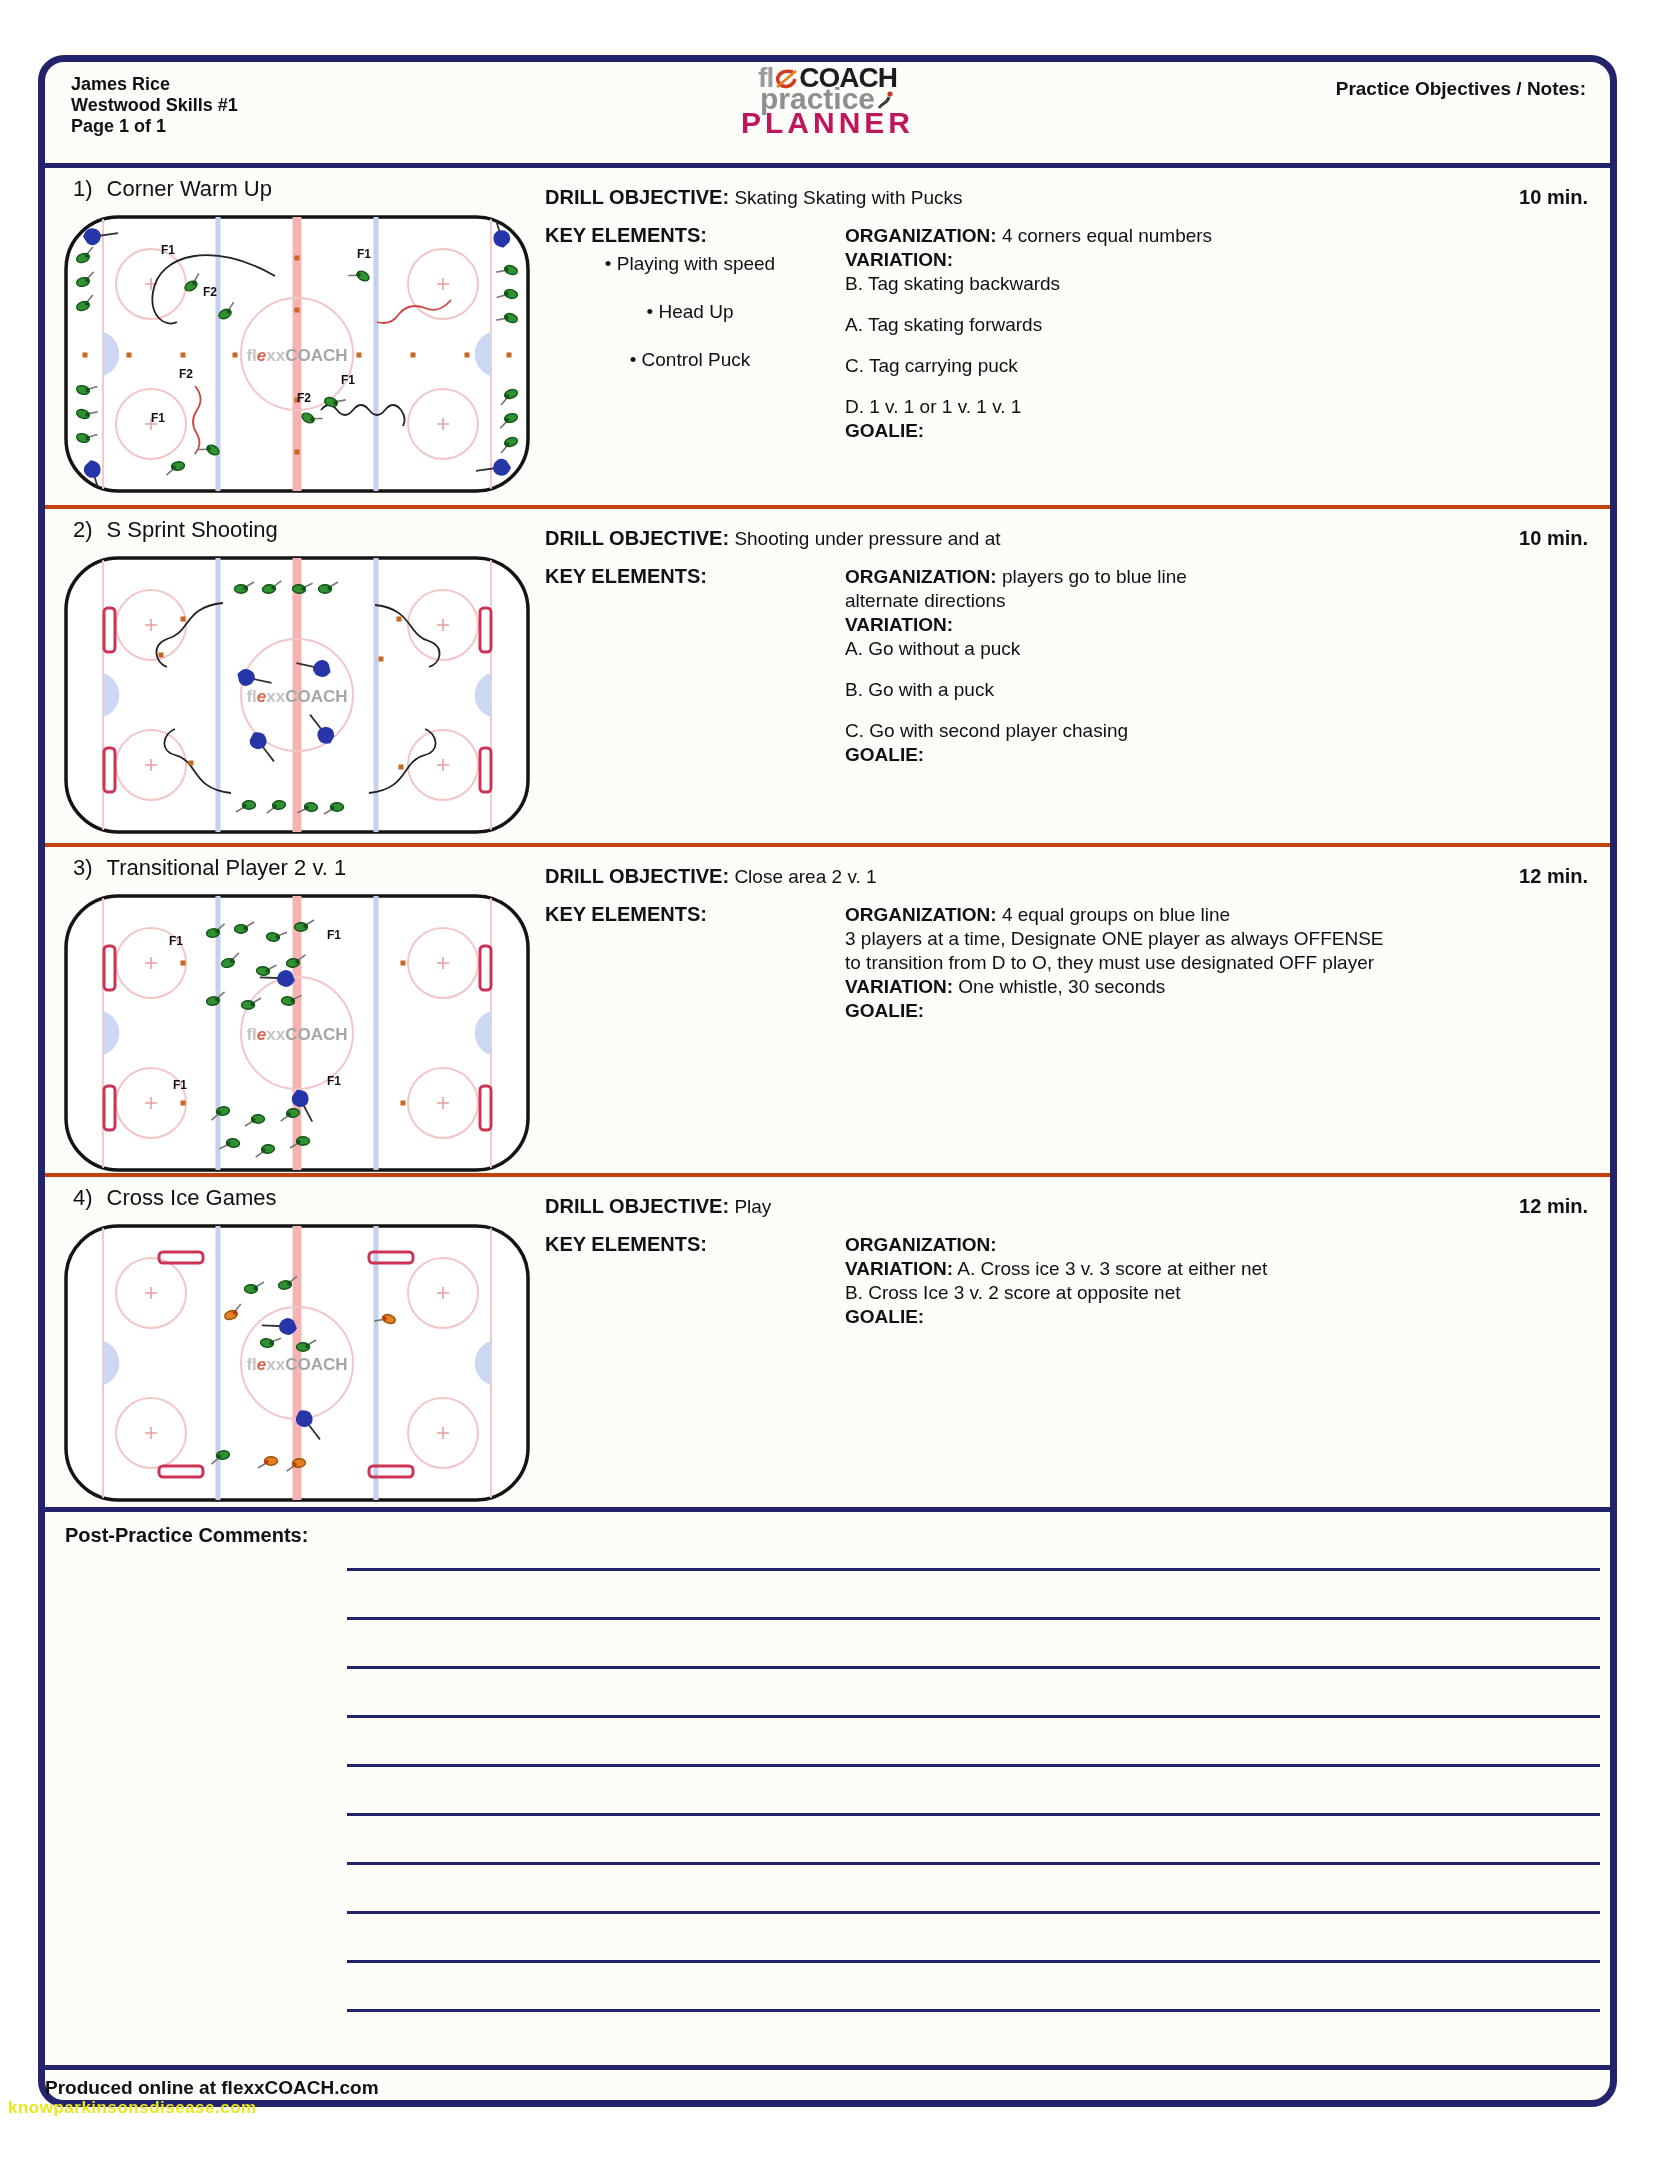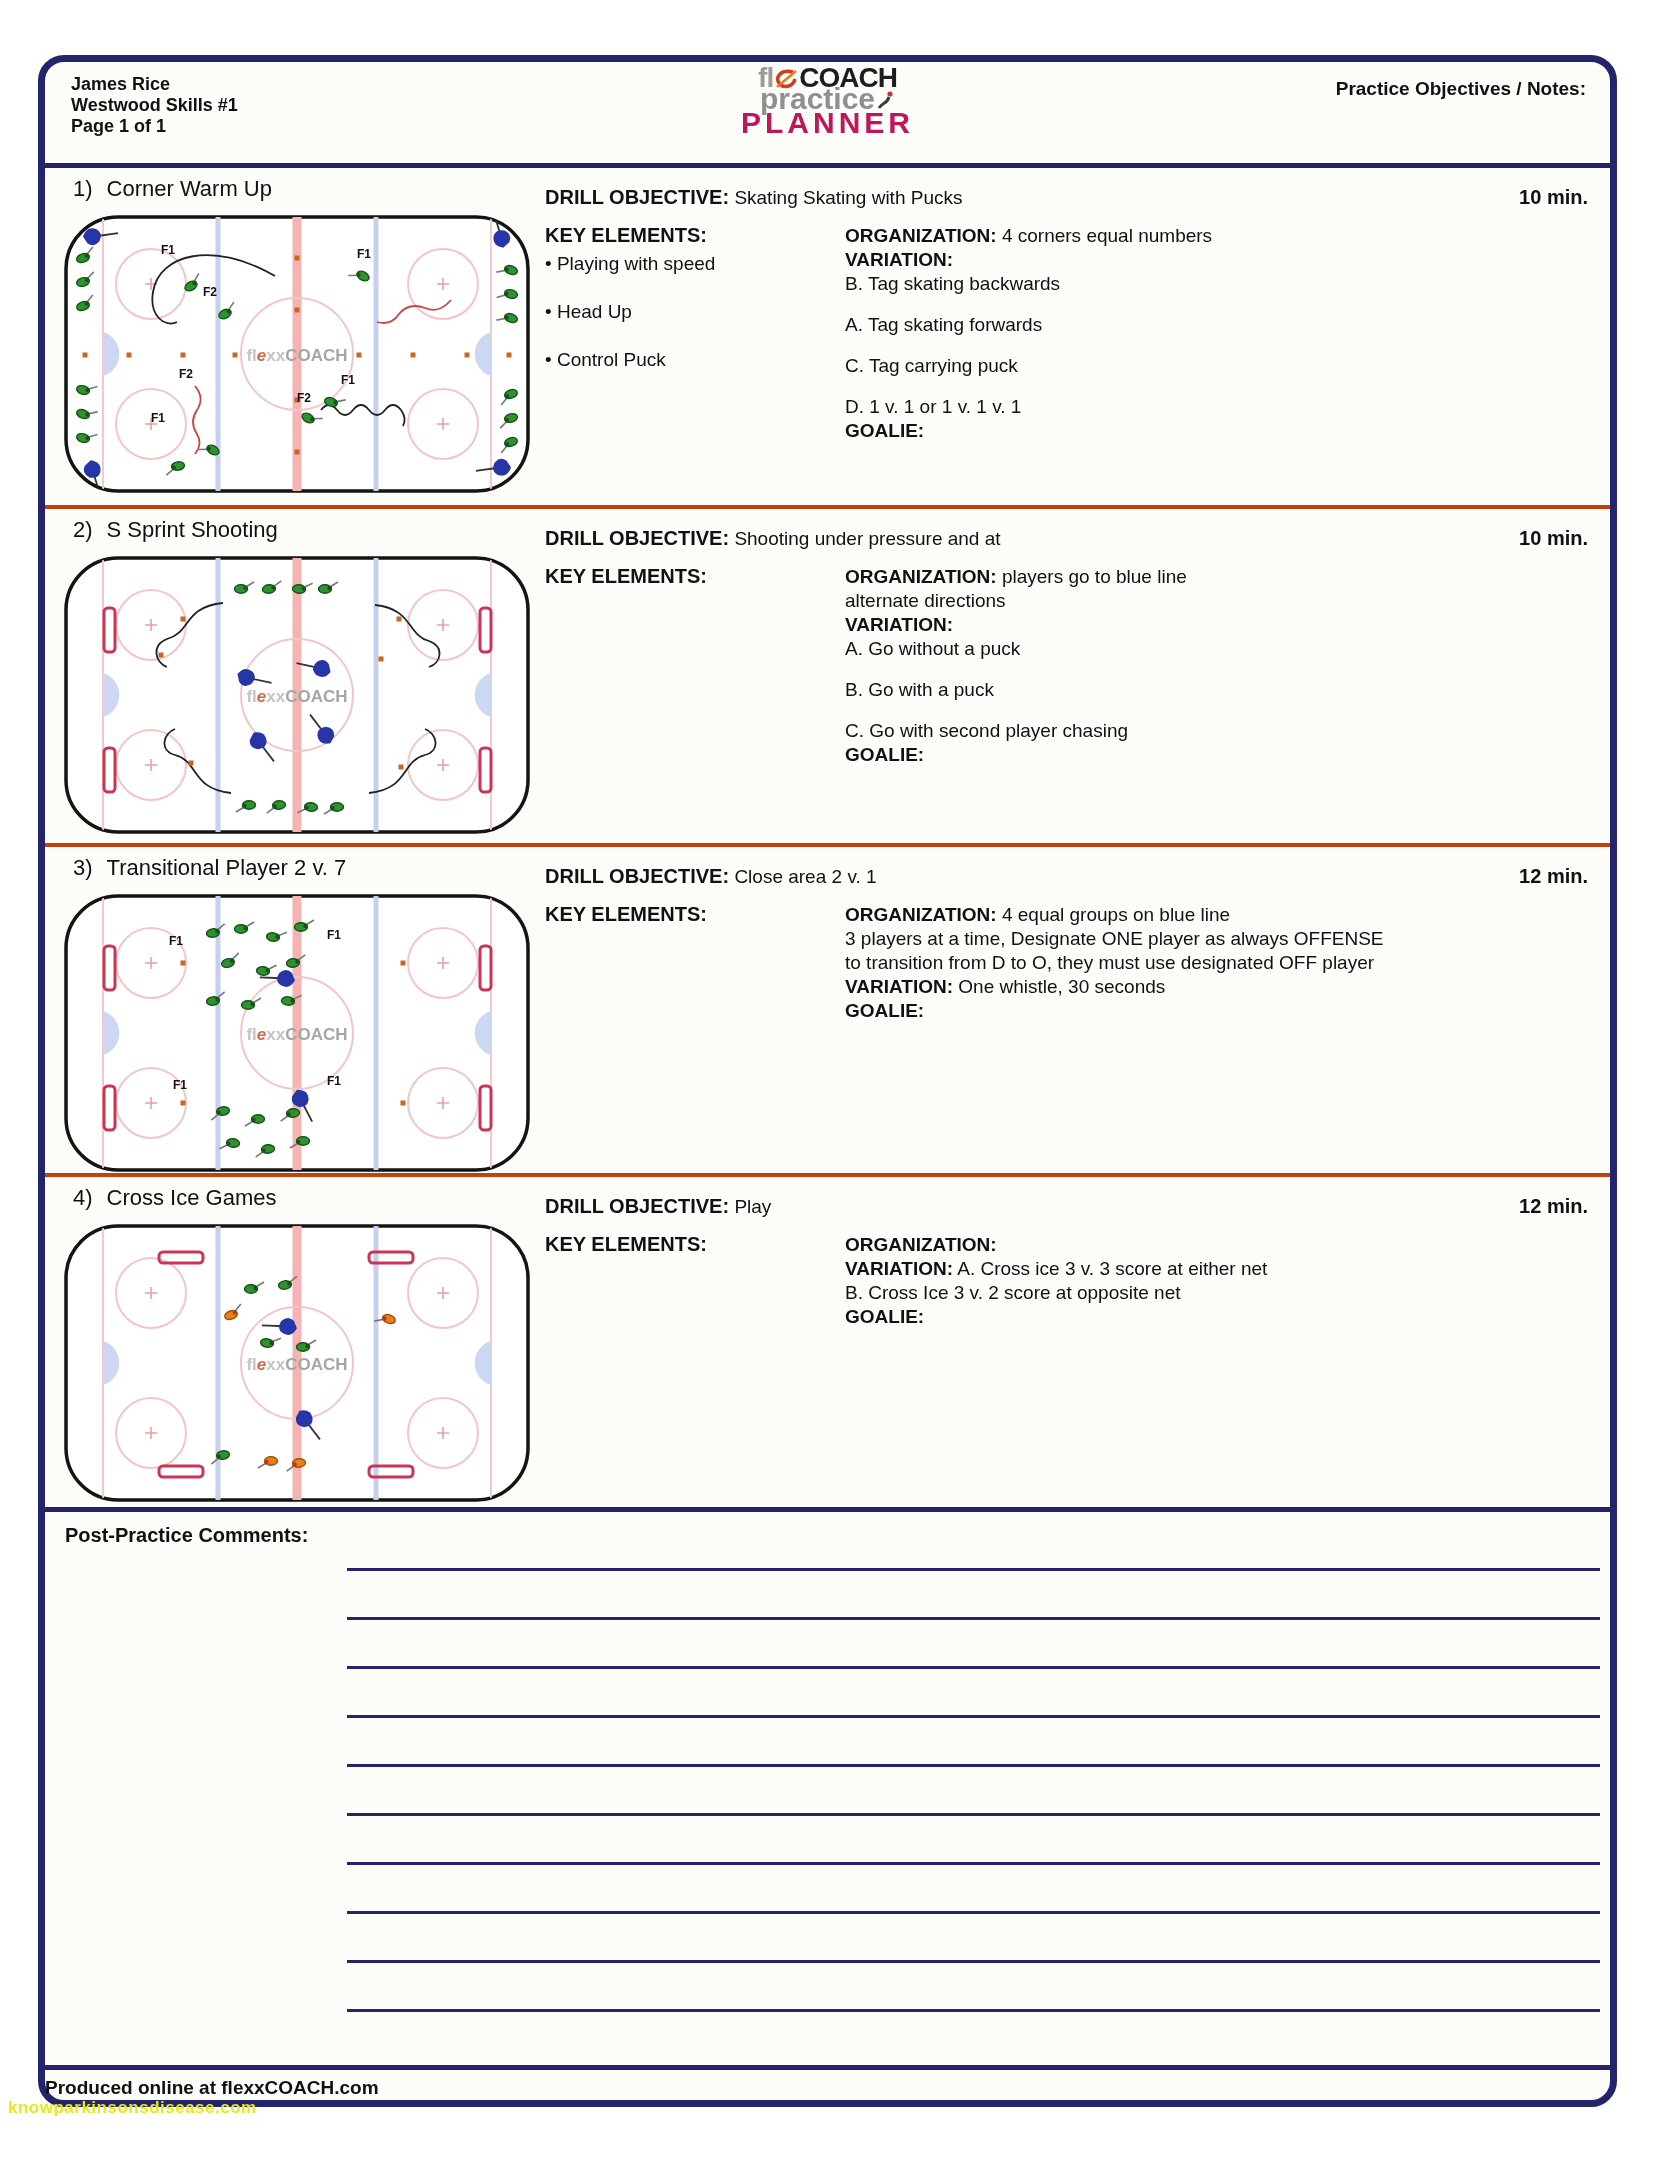--- a/index.html
+++ b/index.html
@@ -28,21 +28,21 @@
   .drill-row{position:absolute;left:0;width:100%;box-sizing:border-box;}
   .drill-row.bt{border-top:4px solid #c2410c;}
   .drill-head{position:absolute;left:28px;top:8px;font-size:22px;font-weight:normal;}
   .drill-head .num{margin-right:14px;}
   .rink-wrap{position:absolute;left:18px;top:46px;width:468px;height:280px;}
   .objective-line{position:absolute;left:500px;top:18px;width:980px;font-size:19px;}
   .objective-line b{font-size:20px;}
   .duration{position:absolute;right:22px;top:18px;font-size:20px;font-weight:bold;}
   .key-col{position:absolute;left:500px;top:56px;width:290px;font-size:19px;}
   .key-col .kl{font-weight:bold;font-size:20px;margin-bottom:6px;}
-  .key-item{margin-bottom:26px;}
+  .key-item{margin-bottom:26px;text-align:center;}
   .key-item::before{content:"• ";}
   .org-col{position:absolute;left:800px;top:56px;width:660px;font-size:19px;line-height:24px;}
   .org-line b{font-size:19px;}
   .org-line.gap{margin-bottom:17px;}
   
   .post{position:absolute;left:0;top:1445px;width:100%;height:558px;
     border-top:5px solid #23246b;box-sizing:border-box;}
   .post-label{position:absolute;left:20px;top:12px;font-size:20px;font-weight:bold;}
   .comment-line{position:absolute;left:302px;width:1253px;height:0;border-top:3px solid #23246b;}
   
@@ -373,21 +373,21 @@
           <div class="org-line"><b>ORGANIZATION:</b><span> players go to blue line</span></div>
           <div class="org-line"><b></b><span>alternate directions</span></div>
           <div class="org-line"><b>VARIATION:</b><span></span></div>
           <div class="org-line gap"><b></b><span>A. Go without a puck</span></div>
           <div class="org-line gap"><b></b><span>B. Go with a puck</span></div>
           <div class="org-line"><b></b><span>C. Go with second player chasing</span></div>
           <div class="org-line"><b>GOALIE:</b><span></span></div>
         </div>
       </div>
       <div class="drill-row bt" style="top: 781px; height: 330px;">
-        <div class="drill-head"><span class="num">3)</span><span>Transitional Player 2 v. 7</span></div>
+        <div class="drill-head"><span class="num">3)</span><span>Transitional Player 2 v. 1</span></div>
         <div class="rink-wrap"><svg width="468" height="280" viewBox="0 0 468 280">
             <defs>
               <clipPath id="rc2">
                 <rect x="3" y="3" width="462" height="274" rx="52"></rect>
               </clipPath>
             </defs>
             <rect x="3" y="3" width="462" height="274" rx="52" fill="#ffffff" stroke="#141414" stroke-width="3.5"></rect>
             <g clip-path="url(#rc2)">
               <line x1="40" y1="3" x2="40" y2="277" stroke="#f5c9c9" stroke-width="2"></line>
               <line x1="428" y1="3" x2="428" y2="277" stroke="#f5c9c9" stroke-width="2"></line>

